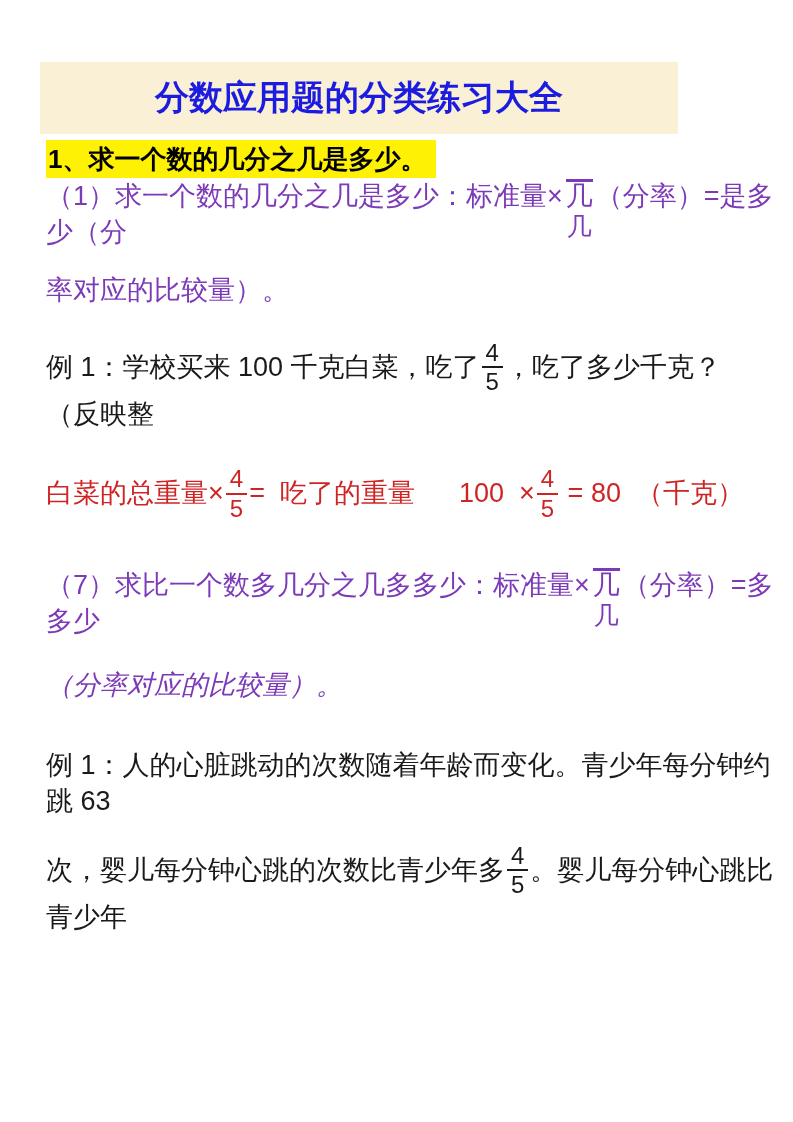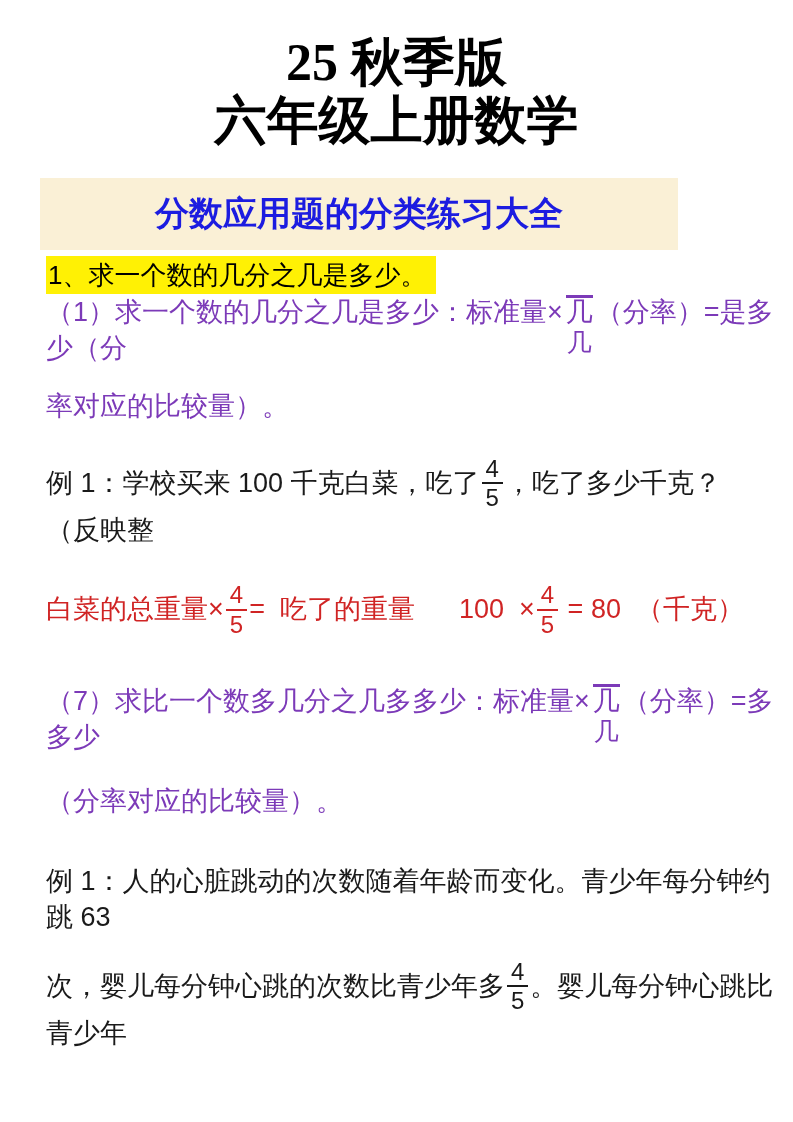--- a/index.html
+++ b/index.html
@@ -31,38 +31,38 @@
     font-family:"Liberation Serif","DejaVu Serif",serif;
     font-weight:bold;
     font-size:34px;
     color:#1c1ce0;
   }
   .section-heading-wrap { margin:6px 0 0 46px; }
   .section-heading {
     display:inline-block;
     background:#fff104;
     font-size:26px;
-    font-weight:normal;
+    font-weight:bold;
     line-height:34px;
     color:#000000;
     padding:2px 10px 2px 2px;
   }
   .para { margin-left:46px; margin-right:14px; font-size:27px; }
   .line { line-height:36px; white-space:pre-wrap; }
   .purple { color:#7c3ab8; }
   .black  { color:#1a1a1a; }
   .red    { color:#d02424; }
 
   .rule1 { }
   .rule1 .l2 { margin-top:22px; }
   .ex1 { margin-top:34px; }
   .ex1 .l2 { margin-top:20px; }
   .sol1 { margin-top:36px; }
   .rule2 { margin-top:44px; }
-  .rule2 .l2 { margin-top:28px; }
+  .rule2 .l2 { margin-top:28px;font-style:italic; }
   .ex2 { margin-top:44px; }
   .ex2 .l2 { margin-top:26px; }
 
   
   .frac {
     display:inline-flex;
     flex-direction:column;
     align-items:center;
     vertical-align:middle;
     font-size:24px;
@@ -92,24 +92,20 @@
     font-size:25px;
     line-height:1;
   }
   .gap-lg { display:inline-block; width:44px; }
 </style>
 </head>
 <body>
 
 <div class="page">
 
-  <div class="doc-title">
-    <div>25 秋季版</div>
-    <div>六年级上册数学</div>
-  </div>
 
   <div class="banner">
     <span class="banner-title">分数应用题的分类练习大全</span>
   </div>
 
   <div class="section-heading-wrap">
     <span class="section-heading">1、求一个数的几分之几是多少。</span>
   </div>
 
   <div class="para purple rule1">

